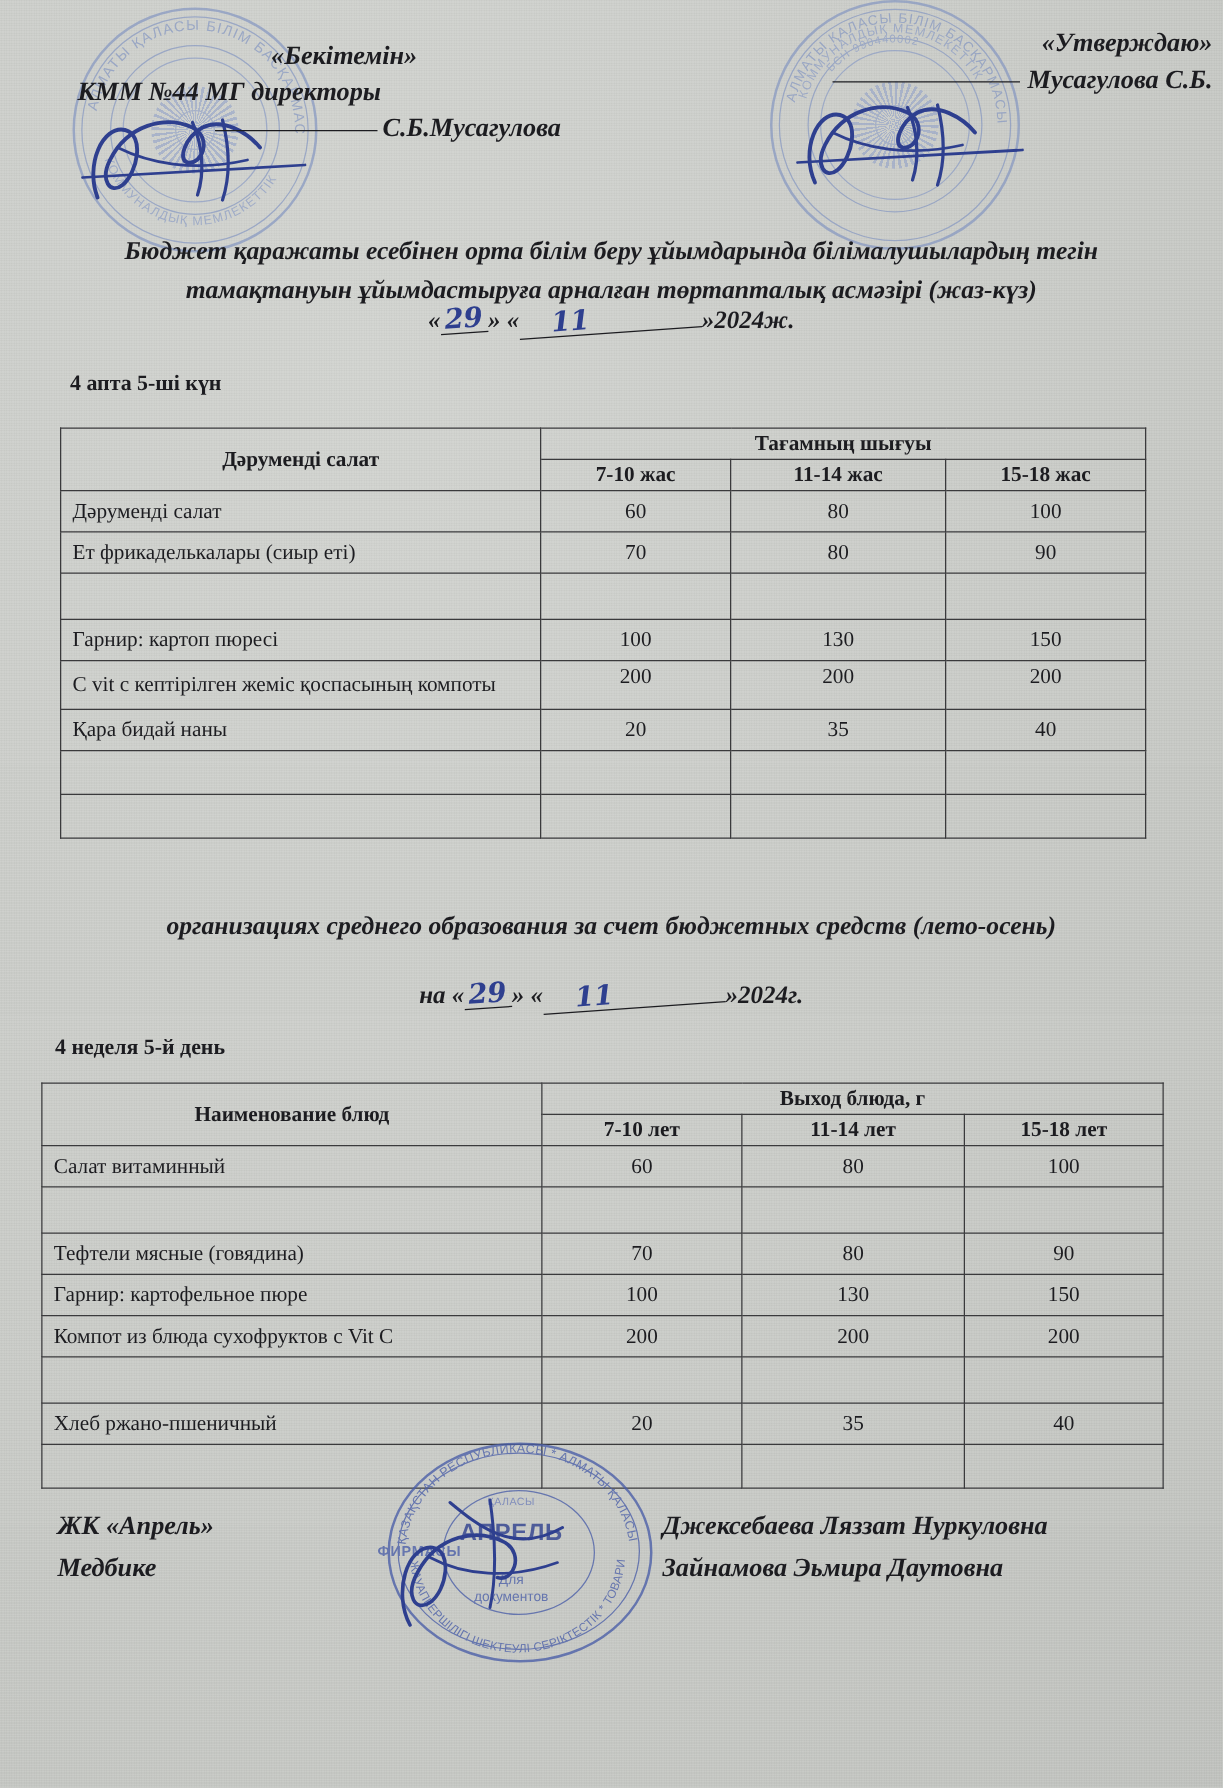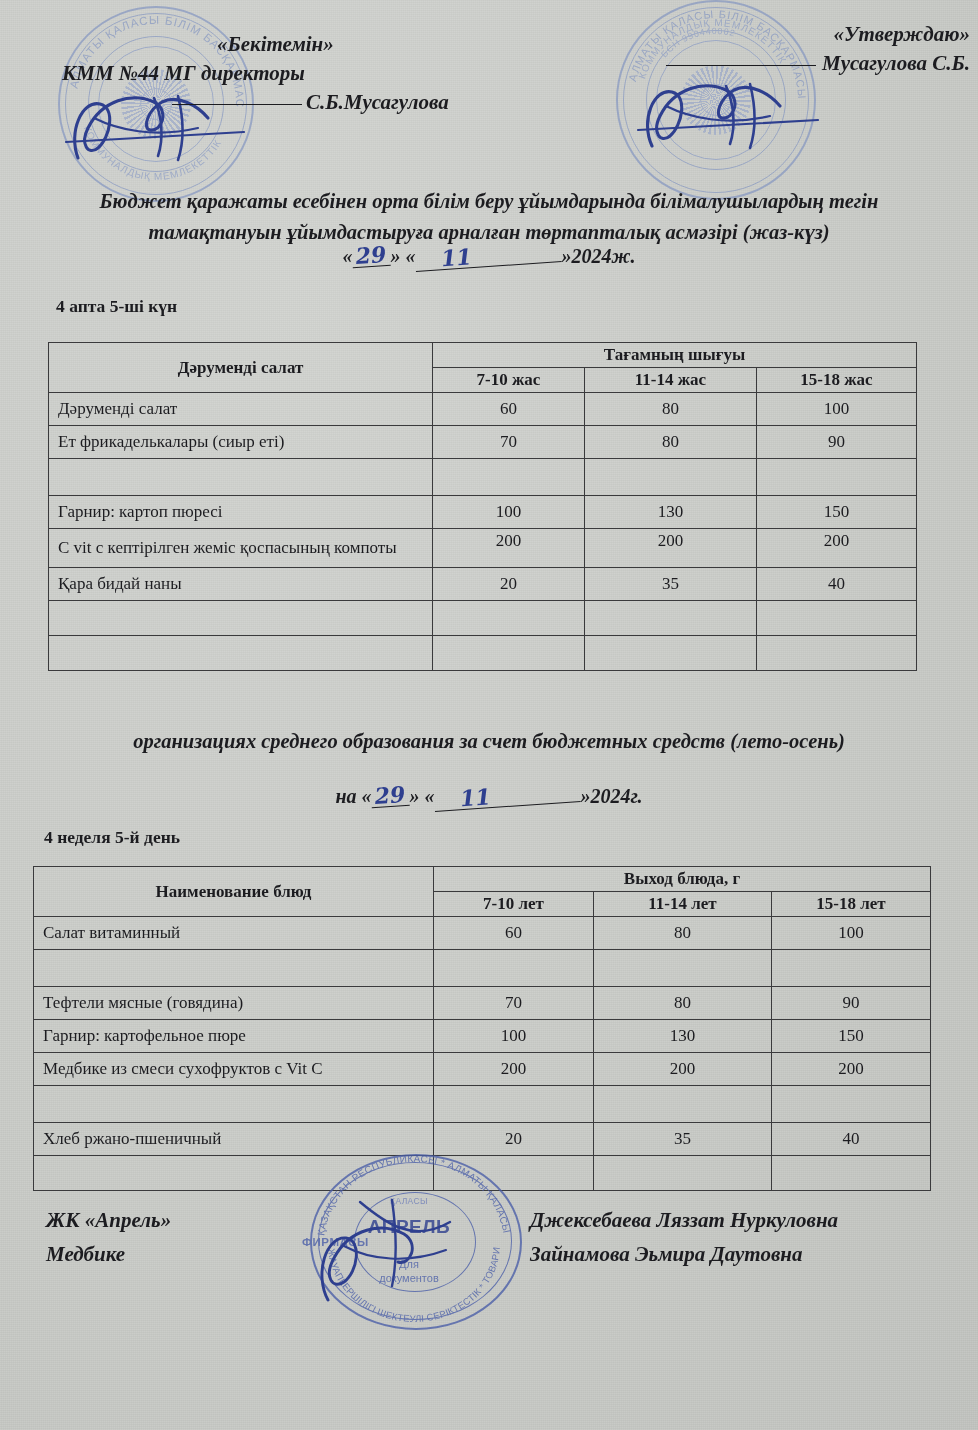--- a/index.html
+++ b/index.html
@@ -406,21 +406,21 @@
       <td class="t-num">80</td>
       <td class="t-num">90</td>
     </tr>
     <tr class="row-norm">
       <td class="t-name">Гарнир:  картофельное пюре</td>
       <td class="t-num">100</td>
       <td class="t-num">130</td>
       <td class="t-num">150</td>
     </tr>
     <tr class="row-norm">
-      <td class="t-name">Медбике из смеси сухофруктов с Vit C</td>
+      <td class="t-name">Компот из блюда сухофруктов с Vit C</td>
       <td class="t-num">200</td>
       <td class="t-num">200</td>
       <td class="t-num">200</td>
     </tr>
     <tr class="row-gap">
       <td class="t-name"></td>
       <td class="t-num"></td>
       <td class="t-num"></td>
       <td class="t-num"></td>
     </tr>

